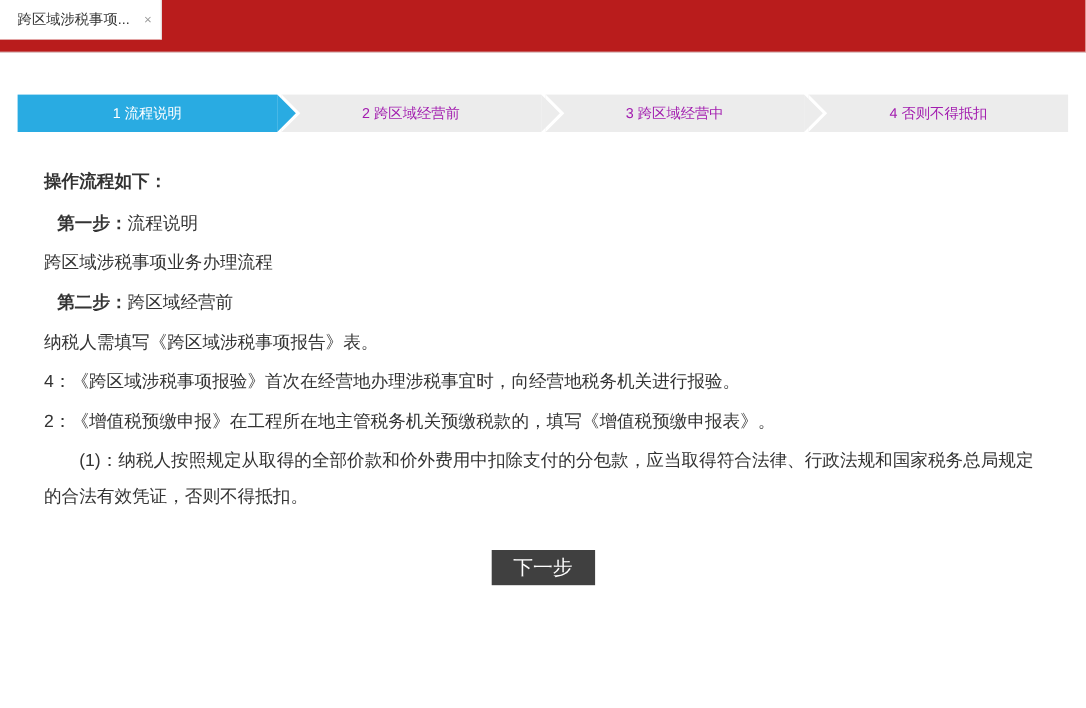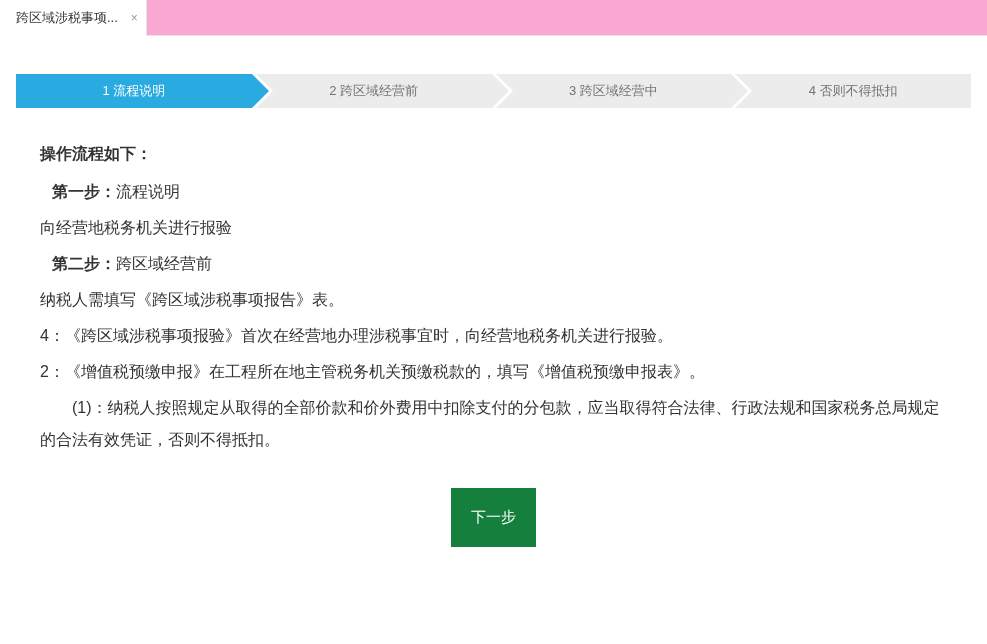--- a/index.html
+++ b/index.html
@@ -1,34 +1,34 @@
 <!DOCTYPE html>
 <html><head>
   <meta charset="utf-8">
   <style>
     * { margin:0; padding:0; box-sizing:border-box; }
     body { font-family:"Microsoft YaHei","PingFang SC",sans-serif; font-size:14px; color:#333; background:#fff; width:987px; }
-    .tabbar { display:flex; background:#f9a8d4; border-bottom:1px solid #e5e5e5; height:36px; }
+    .tabbar { display:flex; background:#b91c1c; border-bottom:1px solid #e5e5e5; height:48px; }
     .tab { position:relative; background:#fff; padding:0 28px 0 16px; height:36px; line-height:36px; font-size:13px; color:#333; border-right:1px solid #e5e5e5; }
     .tab-close { position:absolute; right:8px; top:50%; transform:translateY(-50%); font-size:12px; color:#999; cursor:pointer; line-height:1; }
     .steps { display:flex; margin:38px 0 0 0; padding:0 16px 0 16px; }
-    .step { flex:1; position:relative; height:34px; line-height:34px; text-align:center; background:#ececec; color:#737373; font-size:13px; margin-right:4px; }
+    .step { flex:1; position:relative; height:34px; line-height:34px; text-align:center; background:#ececec; color:#a21caf; font-size:13px; margin-right:4px; }
     .step:last-child { margin-right:0; }
     .step::after { content:""; position:absolute; right:-17px; top:0; width:0;height:0; border-top:17px solid transparent; border-bottom:17px solid transparent; border-left:17px solid #ececec; z-index:2; }
     .step::before { content:""; position:absolute; left:0; top:0; width:0;height:0; border-top:17px solid transparent; border-bottom:17px solid transparent; border-left:17px solid #fff; z-index:1; }
     .step:first-child::before { display:none; }
     .step:last-child::after { display:none; }
     .step.active { background:#29abe2; color:#fff; }
     .step.active::after { border-left-color:#29abe2; }
     .content { padding:30px 40px 0 40px; line-height:2; font-size:16px; color:#333; }
     .content .title { font-weight:bold; margin-bottom:6px; }
     .content .bold { font-weight:bold;margin-left:12px; }
     .content p { margin-bottom:4px; }
     .footer { text-align:center; padding:28px 0 10px 0; }
-    .btn-next { display:inline-block; background:#15803d; color:#fff; border:none; padding:20px 20px; font-size:15px; cursor:pointer; }
+    .btn-next { display:inline-block; background:#404040; color:#fff; border:none; padding:4px 20px; font-size:18px; cursor:pointer; }
   </style>
 </head>
 <body>
 
 <div class="tabbar">
   <div class="tab">
     <span>跨区域涉税事项...</span>
     <span class="tab-close">×</span>
   </div>
 </div>
@@ -49,21 +49,21 @@
   <div class="step">
     <span>4</span>
     <span>否则不得抵扣</span>
   </div>
 </div>
 
 <div class="content">
   <p class="title">操作流程如下：</p>
 
   <p><span class="bold">第一步：</span><span>流程说明</span></p>
-  <p>向经营地税务机关进行报验</p>
+  <p>跨区域涉税事项业务办理流程</p>
 
   <p><span class="bold">第二步：</span><span>跨区域经营前</span></p>
   <p>纳税人需填写《跨区域涉税事项报告》表。</p>
 
   <p>4：《跨区域涉税事项报验》首次在经营地办理涉税事宜时，向经营地税务机关进行报验。</p>
   <p>2：《增值税预缴申报》在工程所在地主管税务机关预缴税款的，填写《增值税预缴申报表》。</p>
   <p>　　(1)：纳税人按照规定从取得的全部价款和价外费用中扣除支付的分包款，应当取得符合法律、行政法规和国家税务总局规定的合法有效凭证，否则不得抵扣。</p>
 </div>
 
 <div class="footer">

